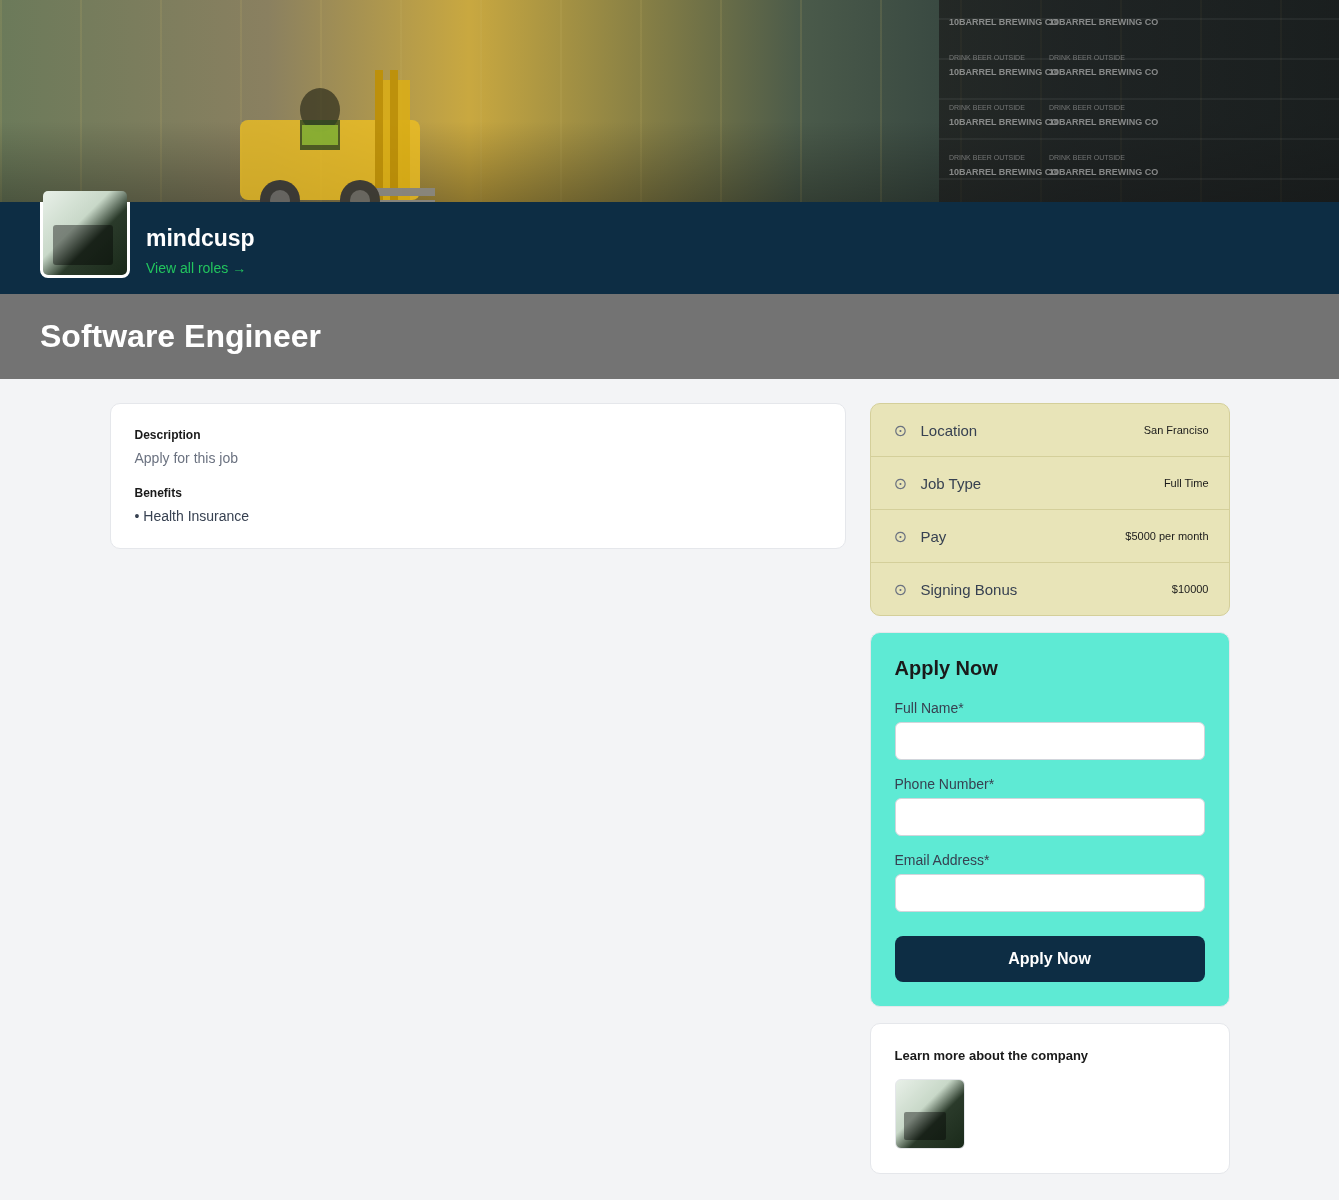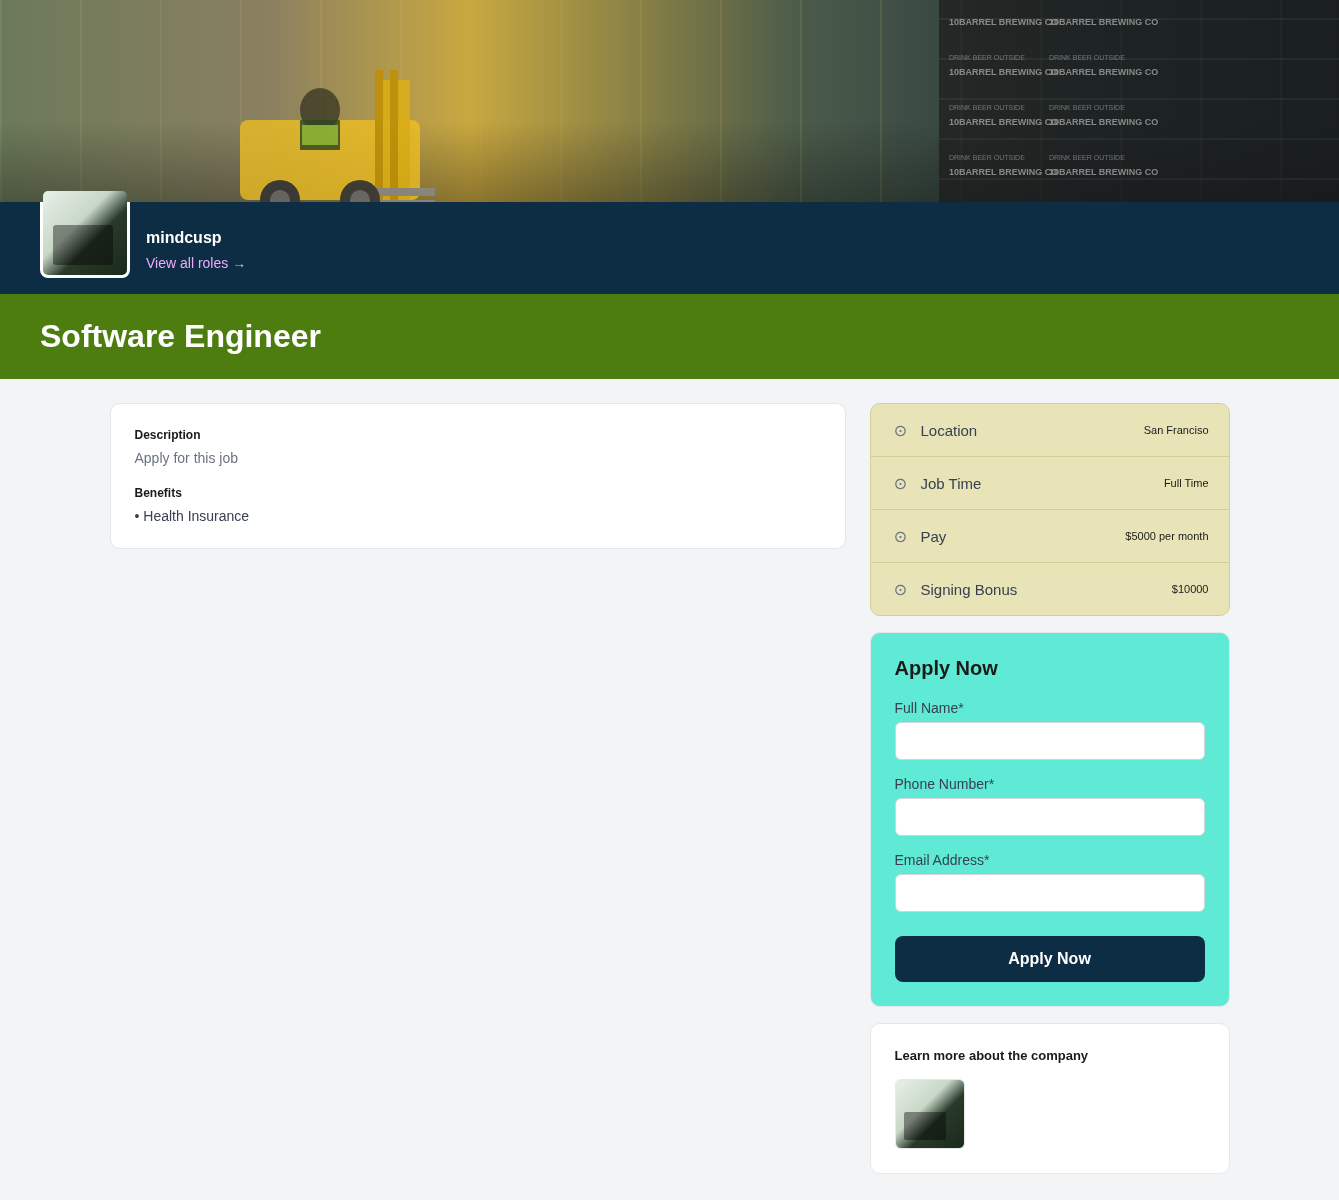--- a/index.html
+++ b/index.html
@@ -90,45 +90,45 @@
       bottom: 10px;
       left: 10px;
       width: 60px;
       height: 40px;
       background: rgba(0,0,0,0.4);
       border-radius: 3px;
     }
     .company-info { flex: 1; padding-top: 4px; }
     .company-name {
       color: #fff;
-      font-size: 16px;
+      font-size: 23px;
       font-weight: 600;
       margin-bottom: 8px;
     }
     .view-all-link {
-      color: #f0abfc;
+      color: #22c55e;
       font-size: 14px;
       text-decoration: none;
       display: flex;
       align-items: center;
       gap: 4px;
       cursor: pointer;
     }
 
     .page-content {
       max-width: 1200px;
       margin: 0 auto;
       padding: 24px 40px;
       display: flex;
       gap: 24px;
       align-items: flex-start;
     }
 
     .job-title-section {
-      background: #4d7c0f;
+      background: #737373;
       padding: 24px 40px;
     }
     .job-title {
       color: #fff;
       font-size: 32px;
       font-weight: 700;
     }
 
     .left-column {
       flex: 1;
@@ -364,21 +364,21 @@
       <div class="job-detail-row">
         <div class="job-detail-left">
           <span class="detail-icon">⊙</span>
           <span>Location</span>
         </div>
         <span class="job-detail-value">San Franciso</span>
       </div>
       <div class="job-detail-row">
         <div class="job-detail-left">
           <span class="detail-icon">⊙</span>
-          <span>Job Time</span>
+          <span>Job Type</span>
         </div>
         <span class="job-detail-value">Full Time</span>
       </div>
       <div class="job-detail-row">
         <div class="job-detail-left">
           <span class="detail-icon">⊙</span>
           <span>Pay</span>
         </div>
         <span class="job-detail-value">$5000 per month</span>
       </div>

